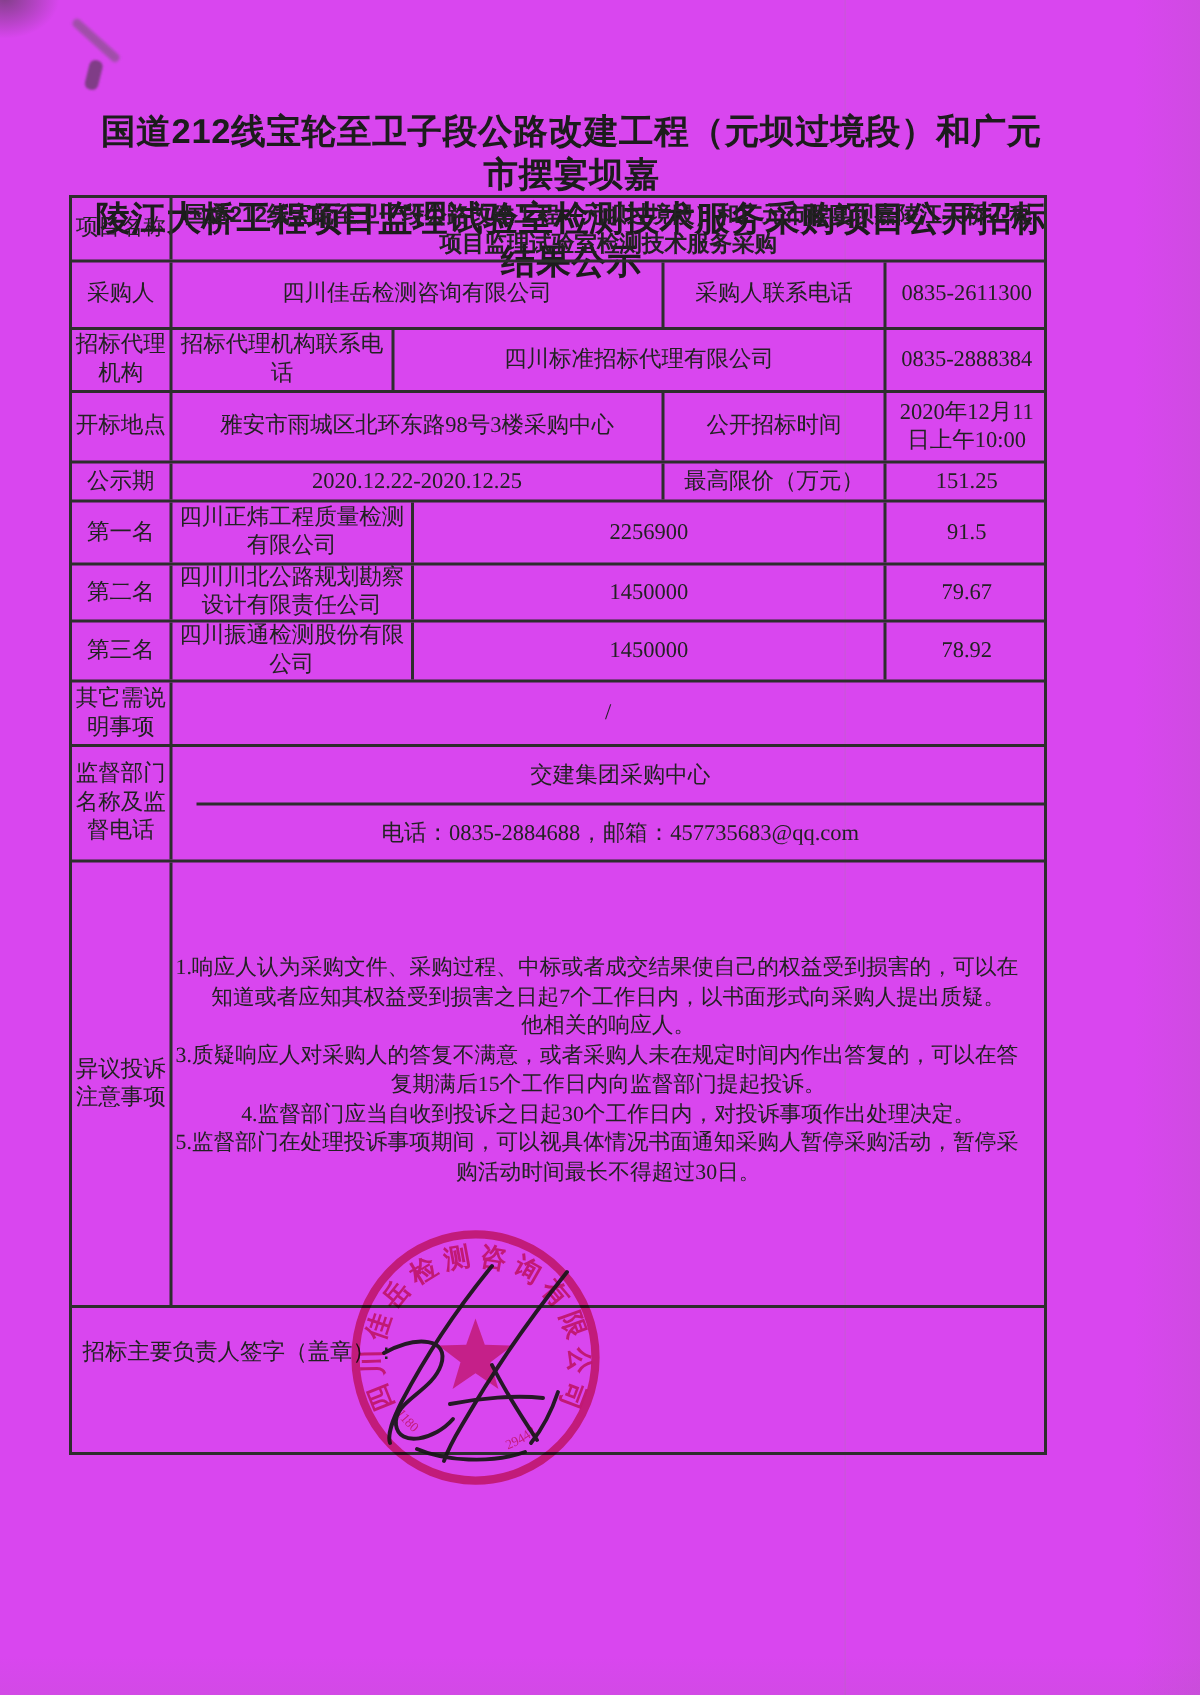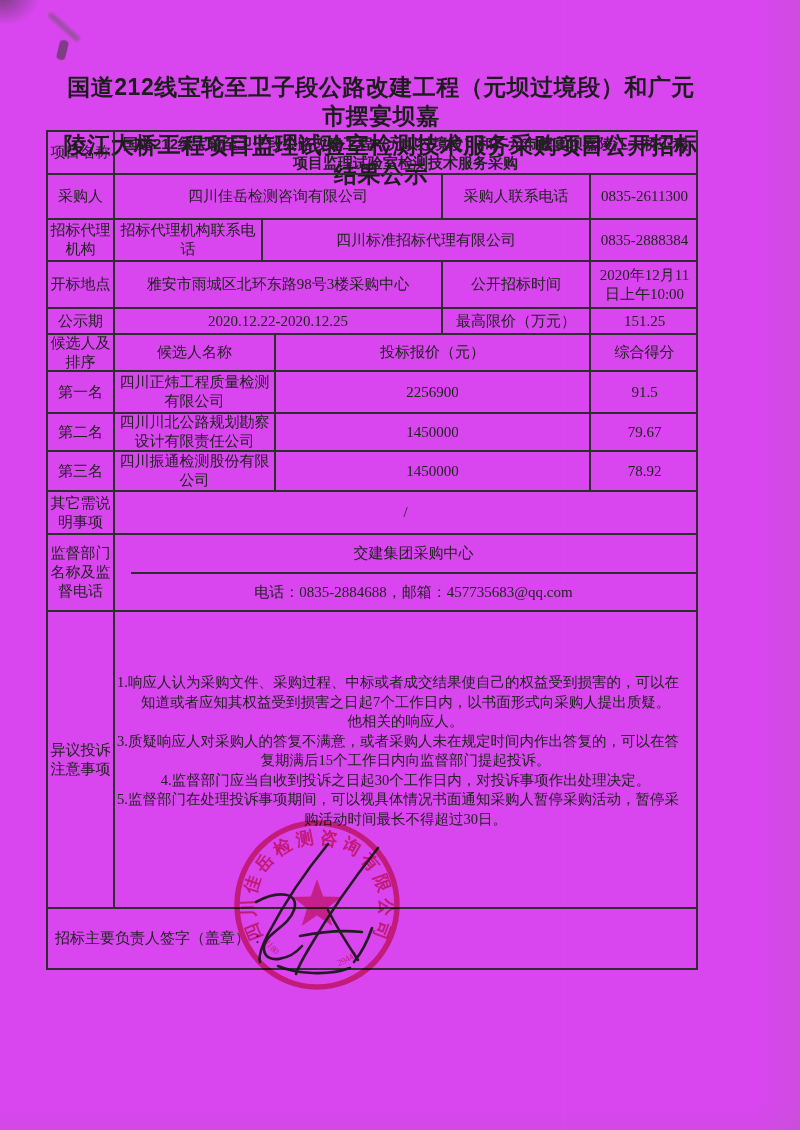--- a/index.html
+++ b/index.html
@@ -133,34 +133,20 @@
           <span>2020.12.22-2020.12.25</span>
         </div>
       <div class="cell c3">
           <span>最高限价（万元）</span>
         </div>
       <div class="cell c4 end">
           <span>151.25</span>
         </div>
     </div>
 
-    <div class="row" style="height:37px">
-      <div class="cell c1">
-          <span class="wrap4">候选人及排序</span>
-        </div>
-      <div class="cell c2n">
-          <span>候选人名称</span>
-        </div>
-      <div class="cell c3b">
-          <span>投标报价（元）</span>
-        </div>
-      <div class="cell c4 end">
-          <span>综合得分</span>
-        </div>
-    </div>
 
     <div class="row" style="height:42px">
       <div class="cell c1">
           <span>第一名</span>
         </div>
       <div class="cell c2n">
           <span>四川正炜工程质量检测有限公司</span>
         </div>
       <div class="cell c3b">
           <span>2256900</span>

